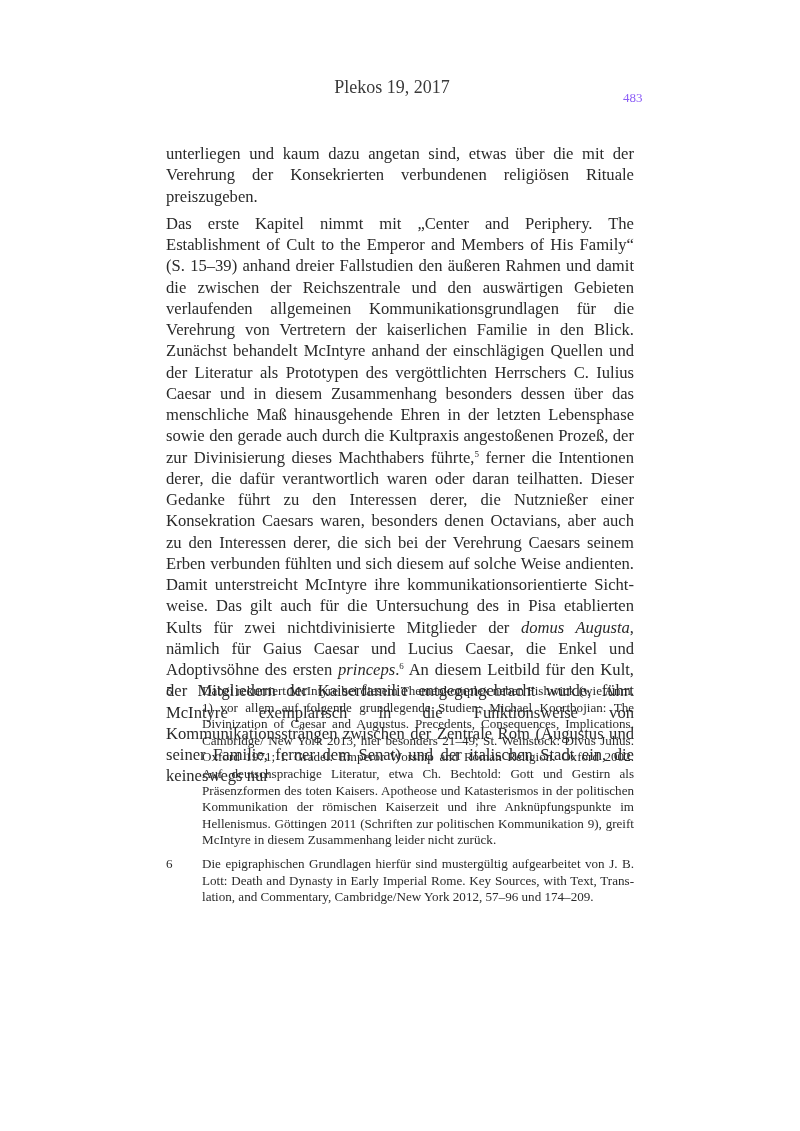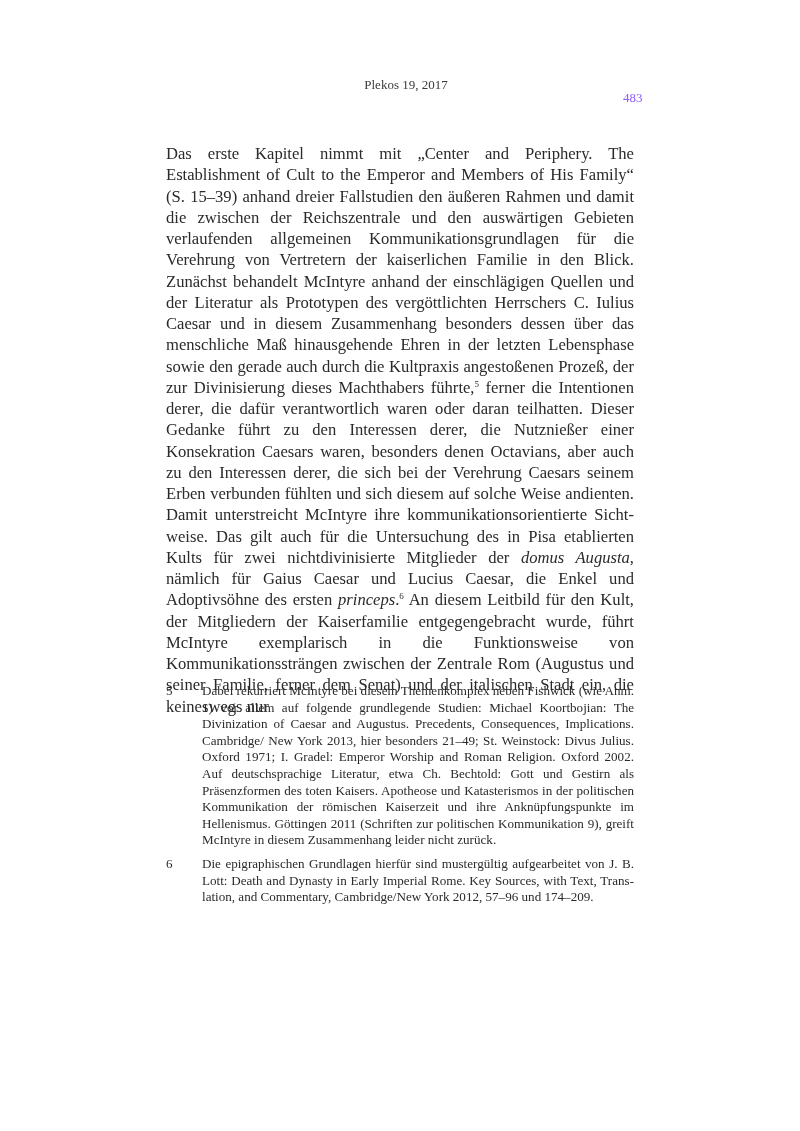--- a/index.html
+++ b/index.html
@@ -1,19 +1,19 @@
 <!DOCTYPE html>
 <html><head>
 <meta charset="utf-8">
 <style>
   html, body { margin: 0; padding: 0; background: #ffffff; }
   body { width: 800px; height: 1131px; position: relative; overflow: hidden;
          font-family: "Liberation Serif", "DejaVu Serif", serif; color: #2a2a2a; }
-  .header-title { position: absolute; top: 77px; left: 16px; width: 780px; text-align: center;
-                  font-size: 13px; color: #3a3a3a; }
+  .header-title { position: absolute; top: 77px; left: 2px; width: 780px; text-align: center;
+                  font-size: 18px; color: #3a3a3a; }
   .page-number { position: absolute; top: 90px; left: 623px; font-size: 13px; color: #8b5cf6; }
   .body-text { position: absolute; left: 166px; top: 143px; width: 468px;
                font-size: 16.6px; line-height: 21.25px; text-align: justify; hyphens: manual; }
   .body-text p { margin: 0; }
   .body-text p + p { margin-top: 6px; }
   sup { font-size: 9px; line-height: 0; vertical-align: 6px; }
   .footnotes { position: absolute; left: 166px; top: 683px; width: 468px;
                font-size: 13.1px; line-height: 16.6px; }
   .footnote { display: flex; }
   .footnote + .footnote { margin-top: 7px; }
@@ -22,20 +22,23 @@
 </style>
 </head>
 <body>
 
 <div>
   <div class="header-title">Plekos 19, 2017</div>
   <div class="page-number">483</div>
 </div>
 
 <div class="body-text">
+  <p>
+    <span>unterliegen und kaum dazu angetan sind, etwas über die mit der Verehrung der Konsekrierten verbundenen religiösen Rituale preiszugeben.</span>
+  </p>
   <p><span>Das erste Kapitel nimmt mit „Center and Periphery. The Establishment of Cult to the Emperor and Members of His Family“ (S. 15–39) anhand dreier Fallstudien den äußeren Rahmen und damit die zwischen der Reichszentrale und den auswärtigen Gebieten verlaufenden allgemeinen Kommunikations­grundlagen für die Verehrung von Vertretern der kaiserlichen Familie in den Blick. Zunächst behandelt McIntyre anhand der einschlägigen Quellen und der Literatur als Prototypen des vergöttlichten Herrschers C. Iulius Caesar und in diesem Zusammenhang besonders dessen über das menschliche Maß hinausgehende Ehren in der letzten Lebensphase sowie den gerade auch durch die Kultpraxis angestoßenen Prozeß, der zur Divinisierung dieses Machthabers führte,</span><sup>5</sup><span> ferner die Intentionen derer, die dafür verantwortlich waren oder daran teilhatten. Dieser Gedanke führt zu den Interessen derer, die Nutznießer einer Konsekration Caesars waren, besonders denen Octavi­ans, aber auch zu den Interessen derer, die sich bei der Verehrung Caesars seinem Erben verbunden fühlten und sich diesem auf solche Weise andien­ten. Damit unterstreicht McIntyre ihre kommunikationsorientierte Sicht­weise. Das gilt auch für die Untersuchung des in Pisa etablierten Kults für zwei nichtdivinisierte Mitglieder der </span><i>domus Augusta</i><span>, nämlich für Gaius Caesar und Lucius Caesar, die Enkel und Adoptivsöhne des ersten </span><i>princeps</i><span>.</span><sup>6</sup><span> An die­sem Leitbild für den Kult, der Mitgliedern der Kaiserfamilie entgegen­gebracht wurde, führt McIntyre exemplarisch in die Funktionsweise von Kommunikationssträngen zwischen der Zentrale Rom (Augustus und seiner Familie, ferner dem Senat) und der italischen Stadt ein, die keineswegs nur</span></p>
 </div>
 
 <div class="footnotes">
   <div class="footnote">
     <span class="fn-num">5</span>
     <span class="fn-text">Dabei rekurriert McIntyre bei diesem Themenkomplex neben Fishwick (wie Anm. 1) vor allem auf folgende grundlegende Studien: Michael Koortbojian: The Diviniza­tion of Caesar and Augustus. Precedents, Consequences, Implications. Cambridge/ New York 2013, hier besonders 21–49; St. Weinstock: Divus Julius. Oxford 1971; I. Gradel: Emperor Worship and Roman Religion. Oxford 2002. Auf deutschspra­chige Literatur, etwa Ch. Bechtold: Gott und Gestirn als Präsenzformen des toten Kaisers. Apotheose und Katasterismos in der politischen Kommunikation der rö­mischen Kaiserzeit und ihre Anknüpfungspunkte im Hellenismus. Göttingen 2011 (Schriften zur politischen Kommunikation 9), greift McIntyre in diesem Zusammen­hang leider nicht zurück.</span>
   </div>
   <div class="footnote">
     <span class="fn-num">6</span>

